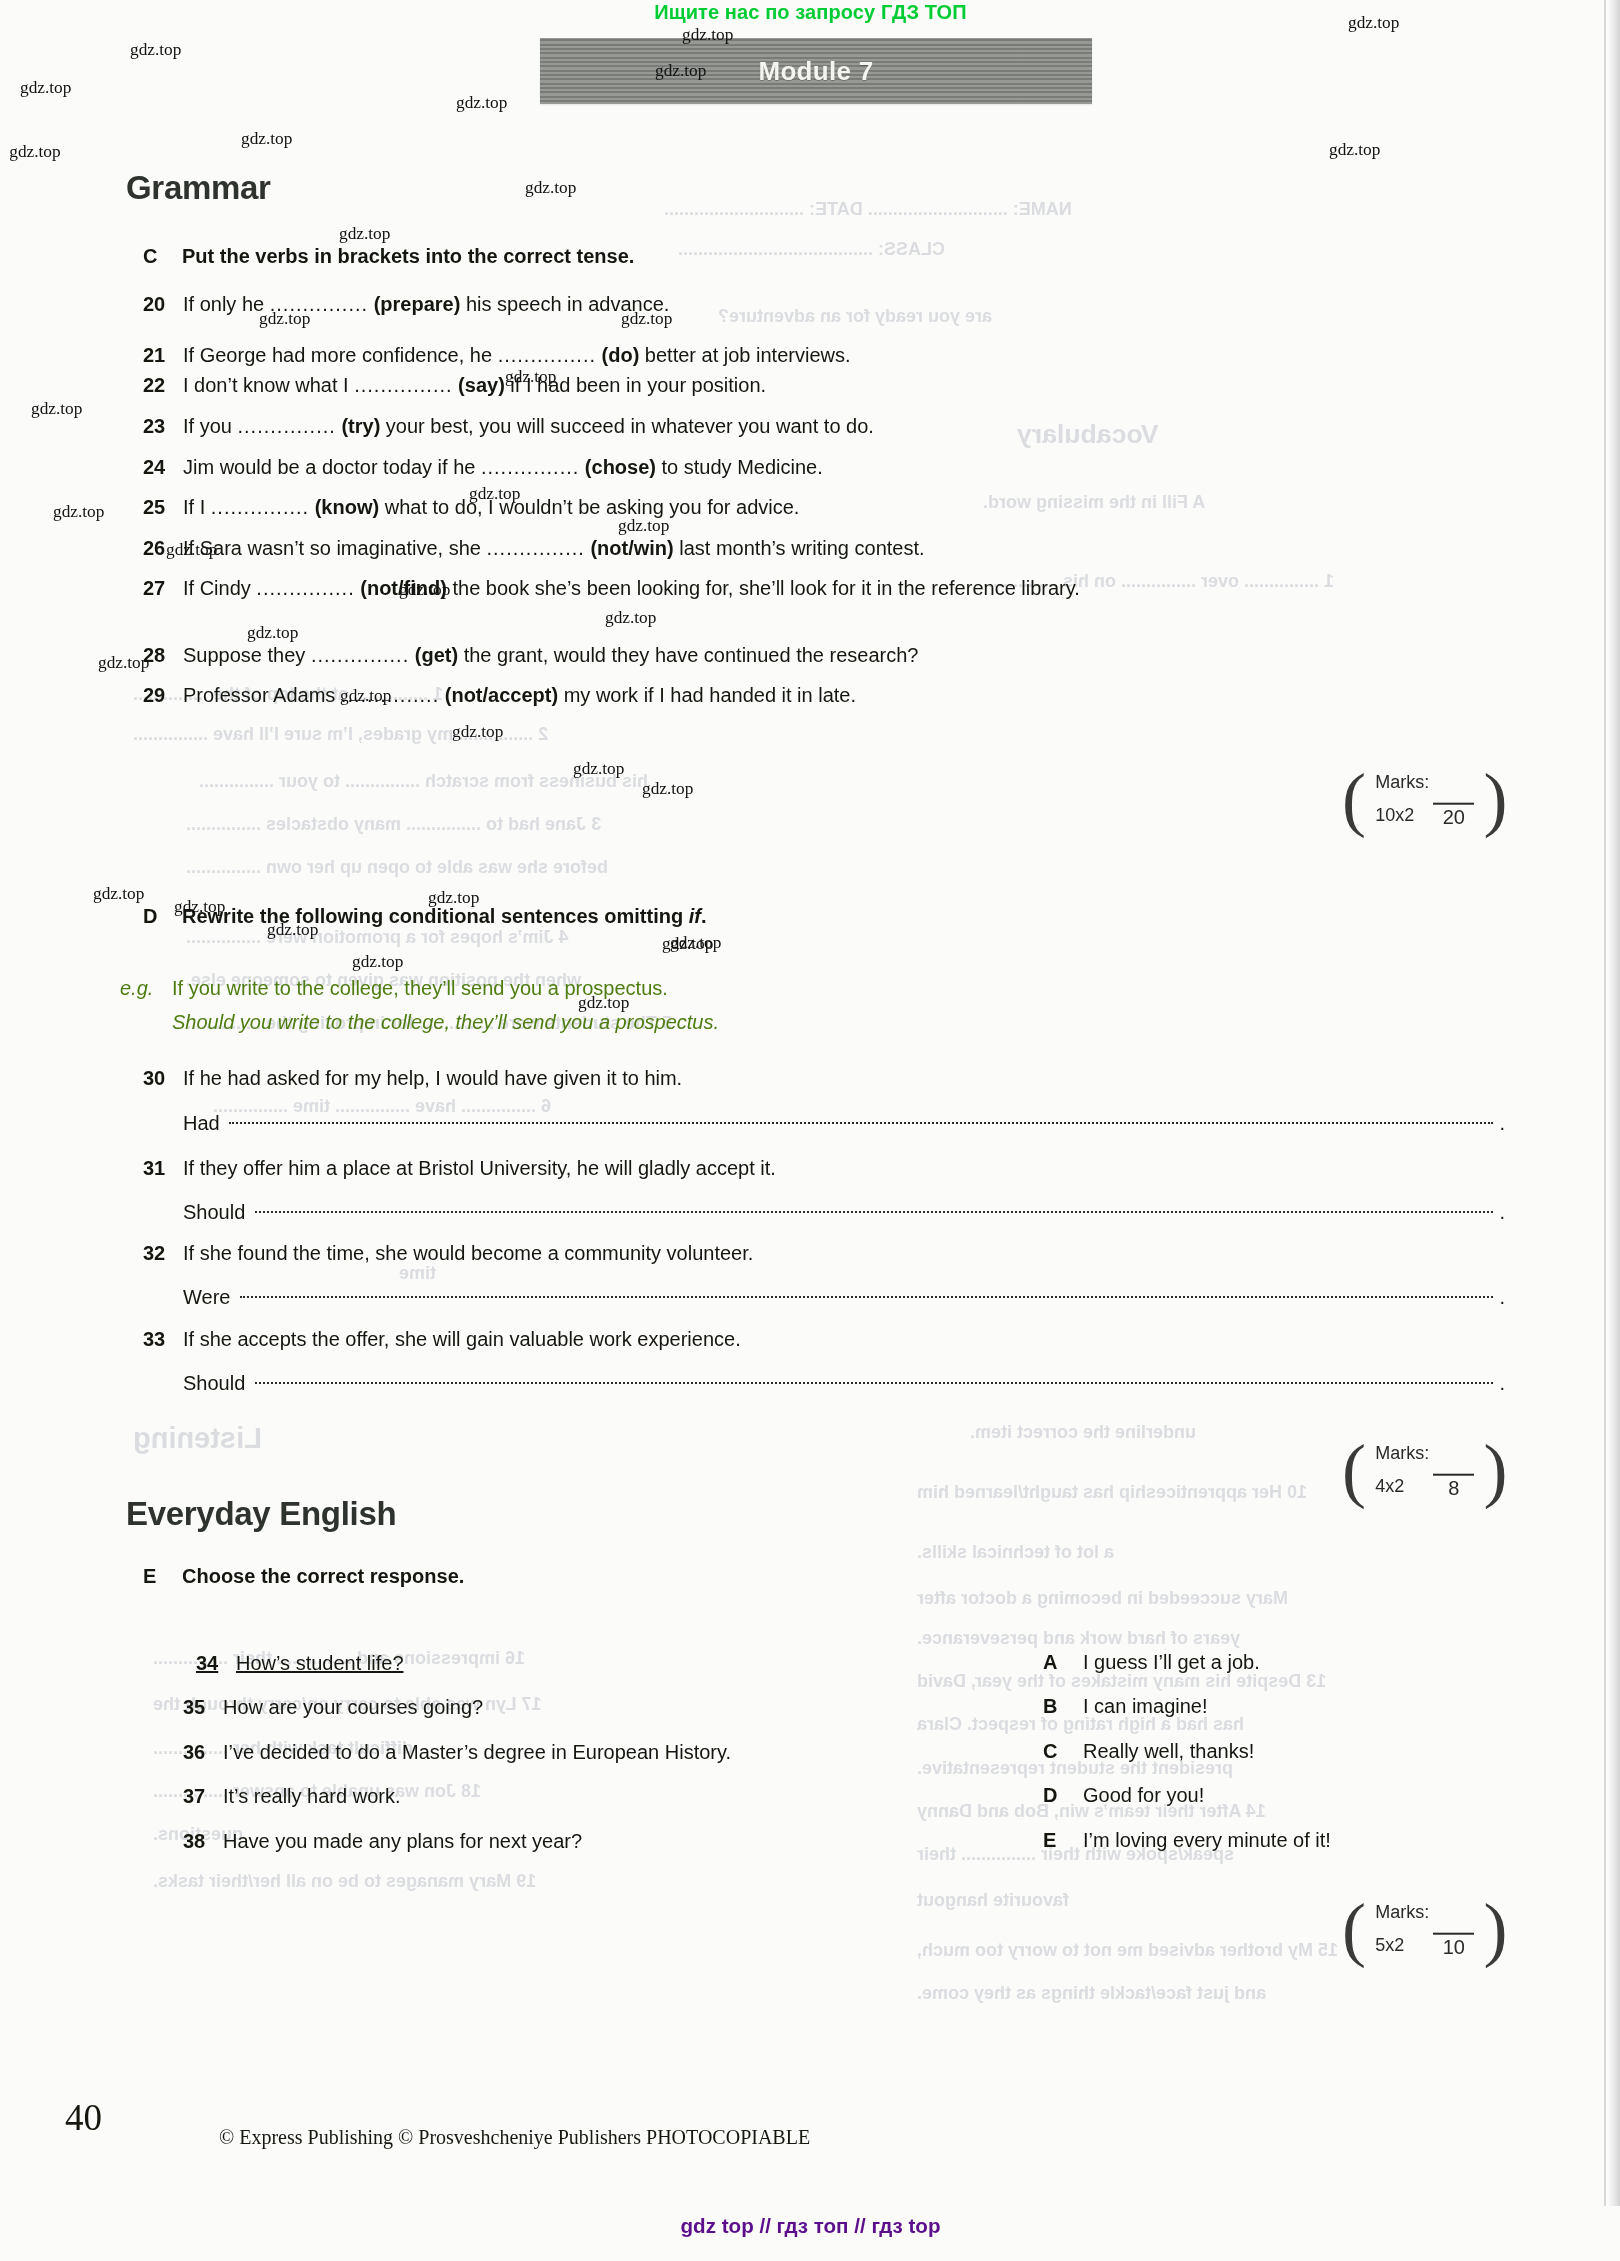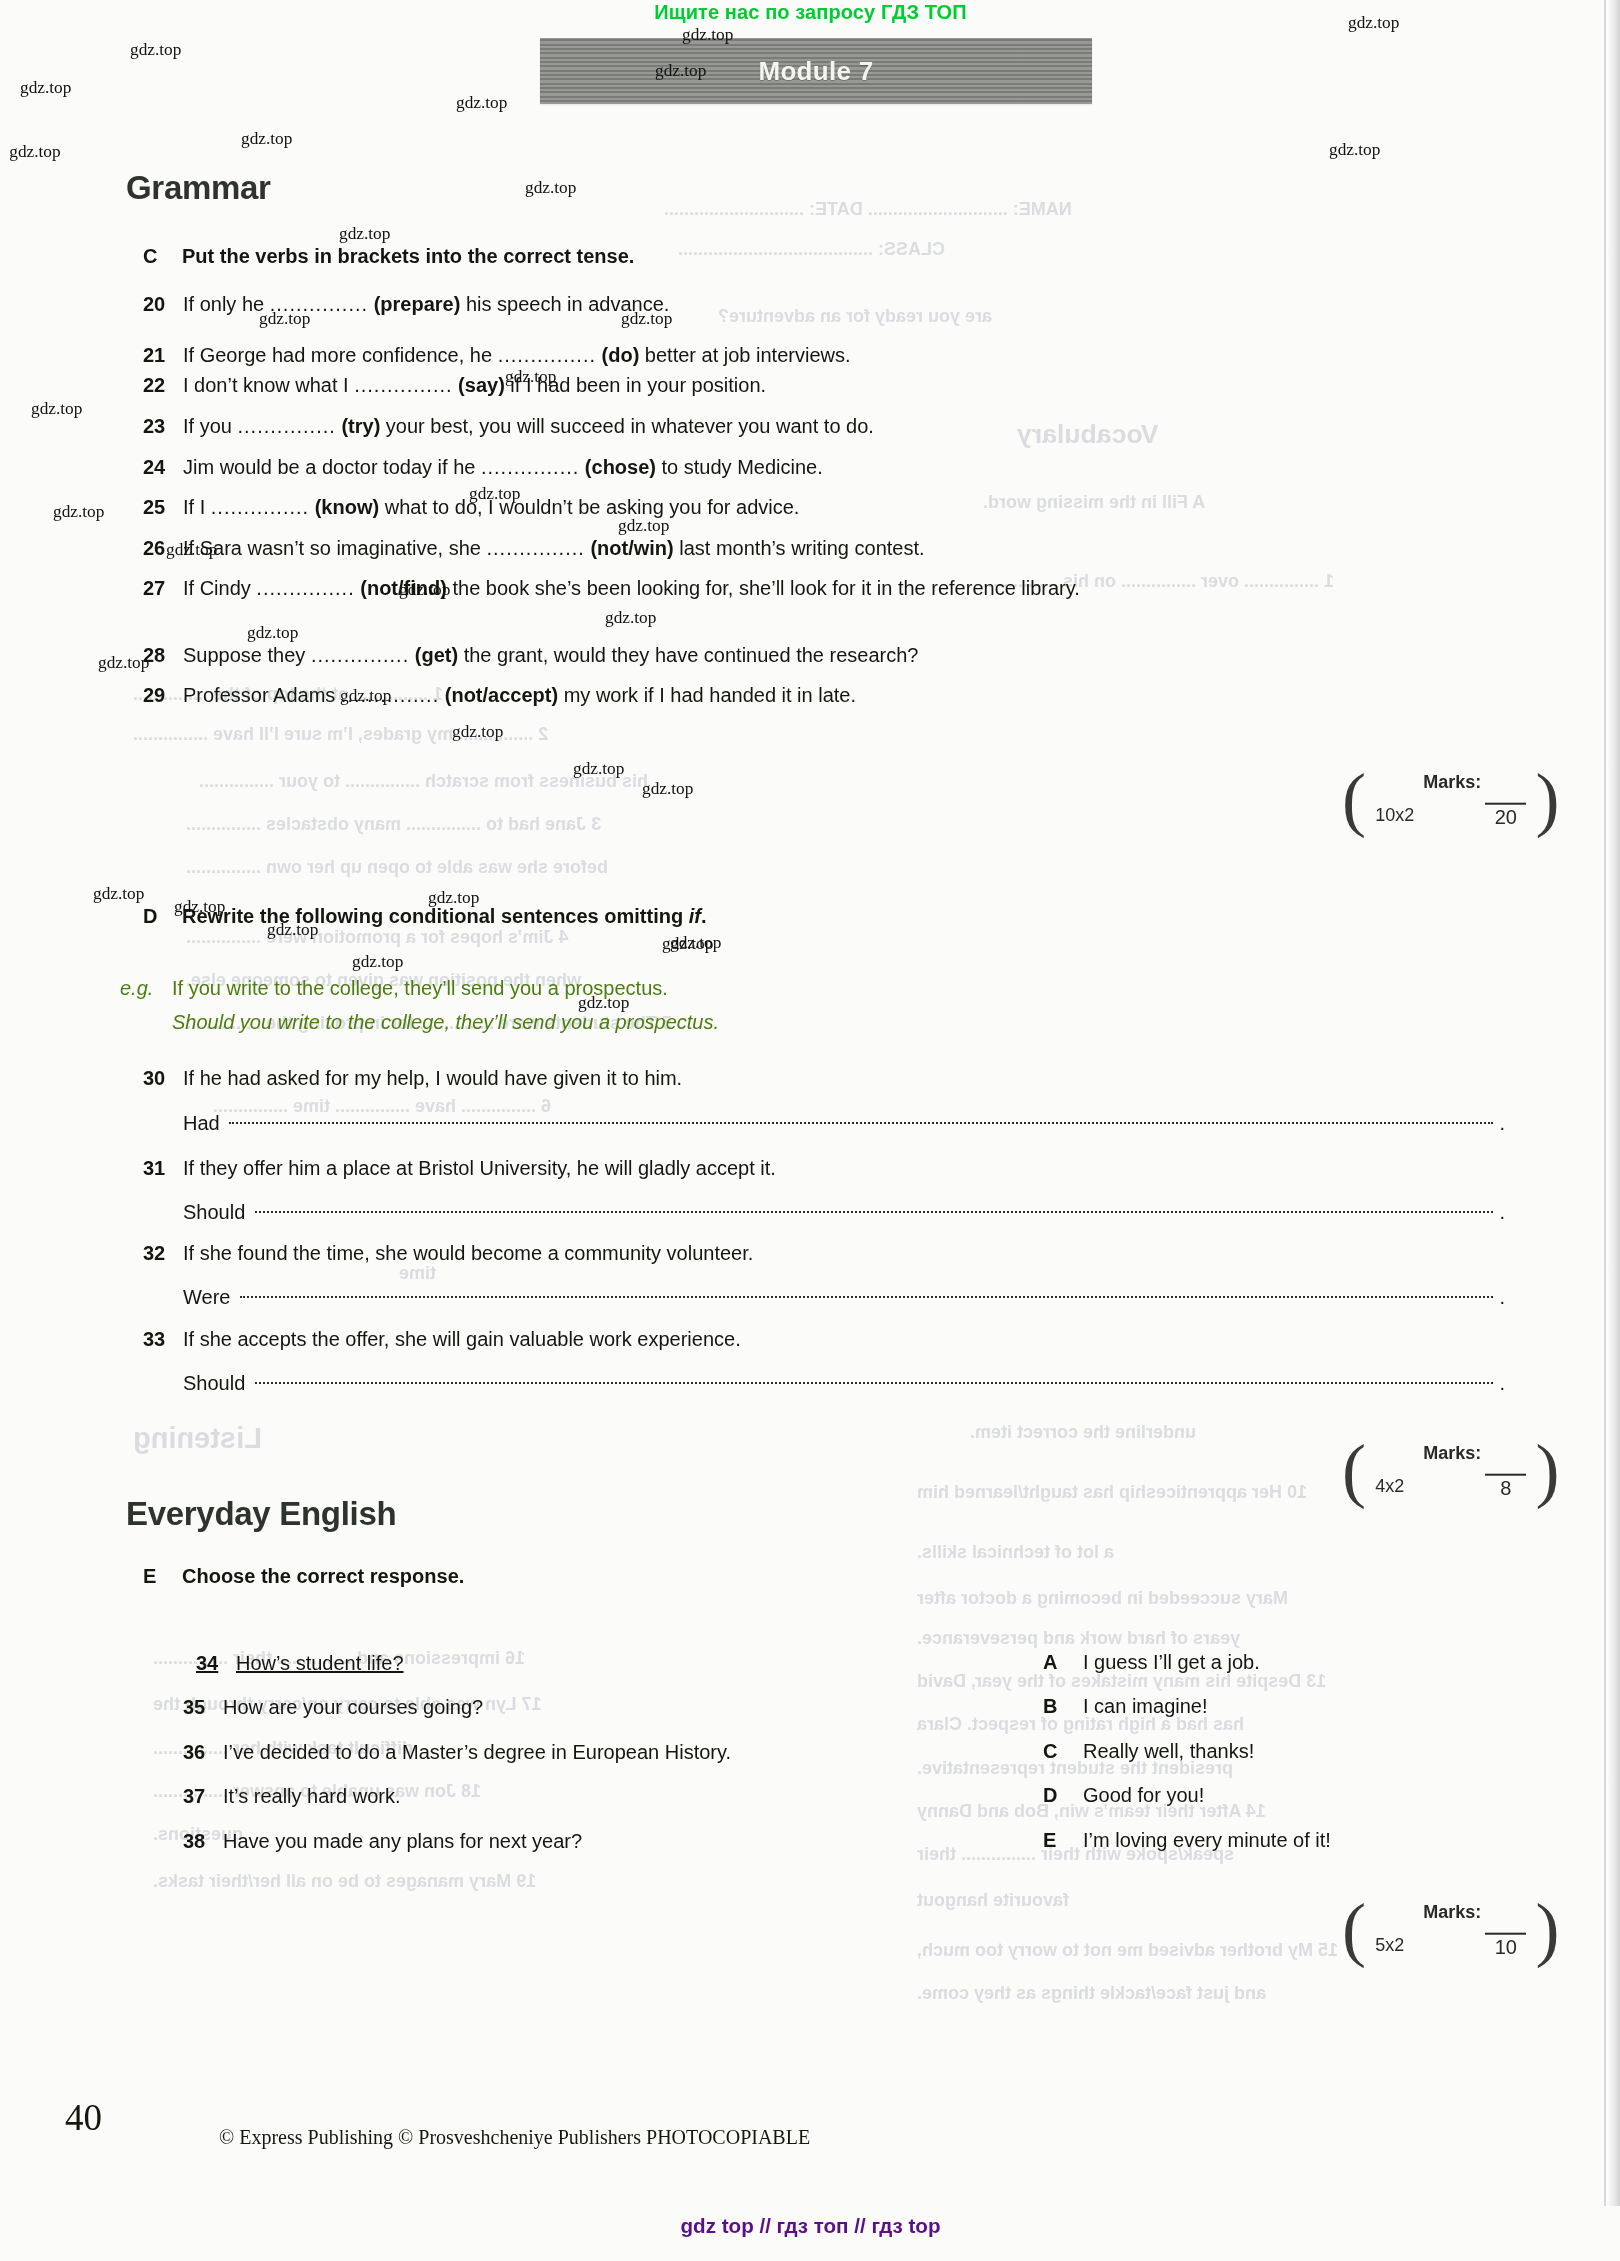--- a/index.html
+++ b/index.html
@@ -146,21 +146,21 @@
     font-weight: 300;
     color: #3a3a38;
     font-family: "Liberation Serif", serif;
   }
   .marks .inner {
     display: flex;
     align-items: flex-end;
     padding: 0 9.3px;
   }
   .marks .lhs { padding-right: 4px; }
-  .marks .lbl { display: block; font-weight: 700; margin-left: 48px; }
+  .marks .lbl { display: block; font-weight: 400; }
   .marks .mult { display: block; margin-top: 12px; }
   .marks .frac {
     display: inline-block;
     text-align: center;
     transform: translateY(2.7px);
   }
   .marks .frac .bar {
     display: block;
     width: 41px;
     border-bottom: 2.7px solid #2a2a28;

